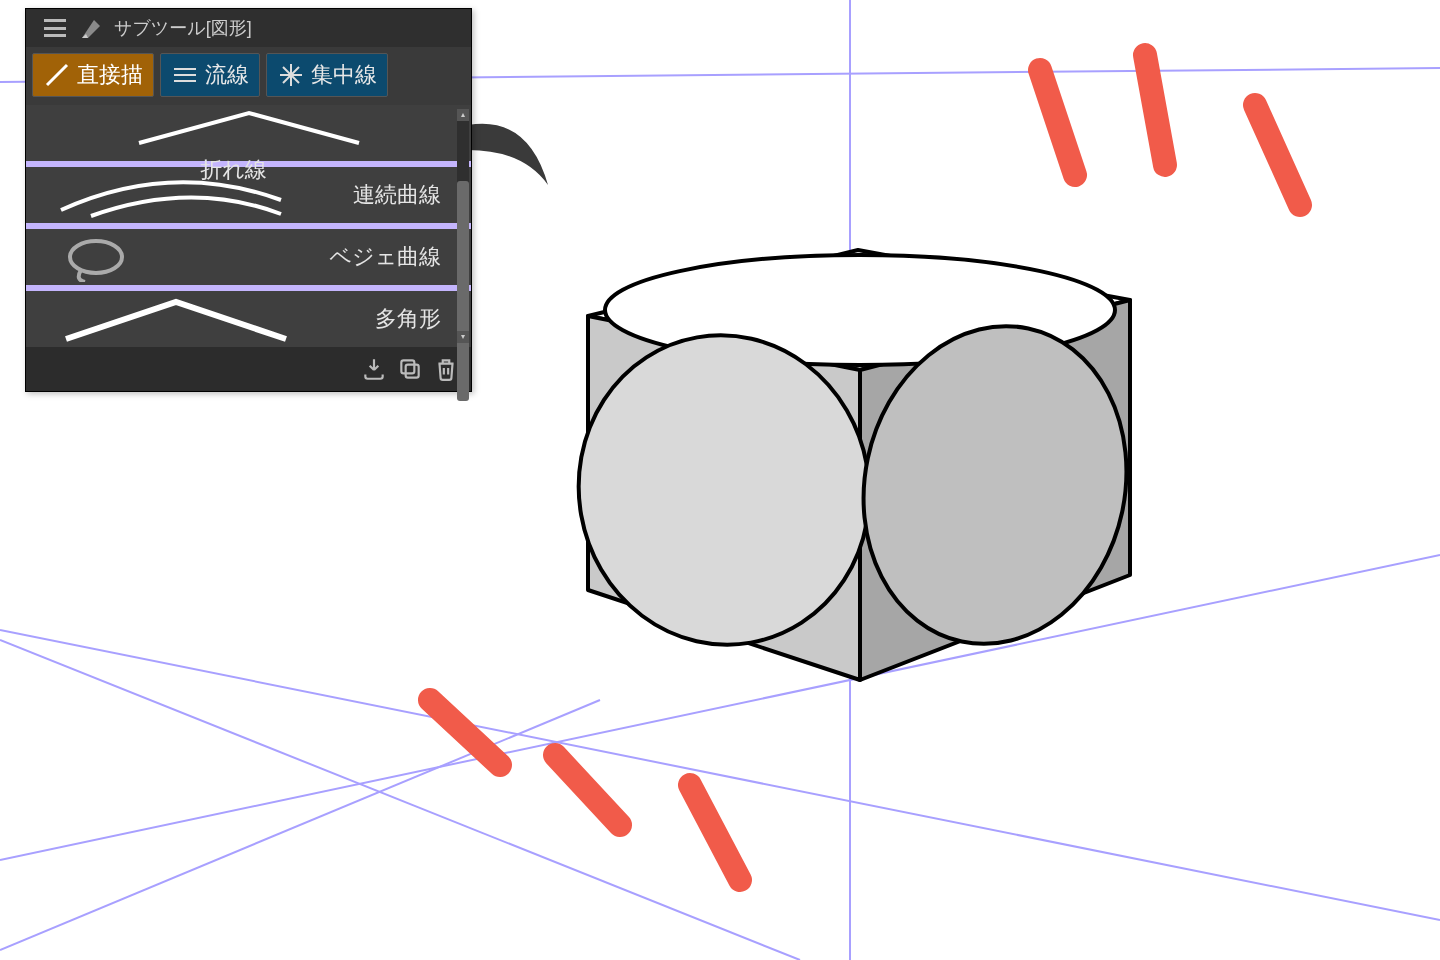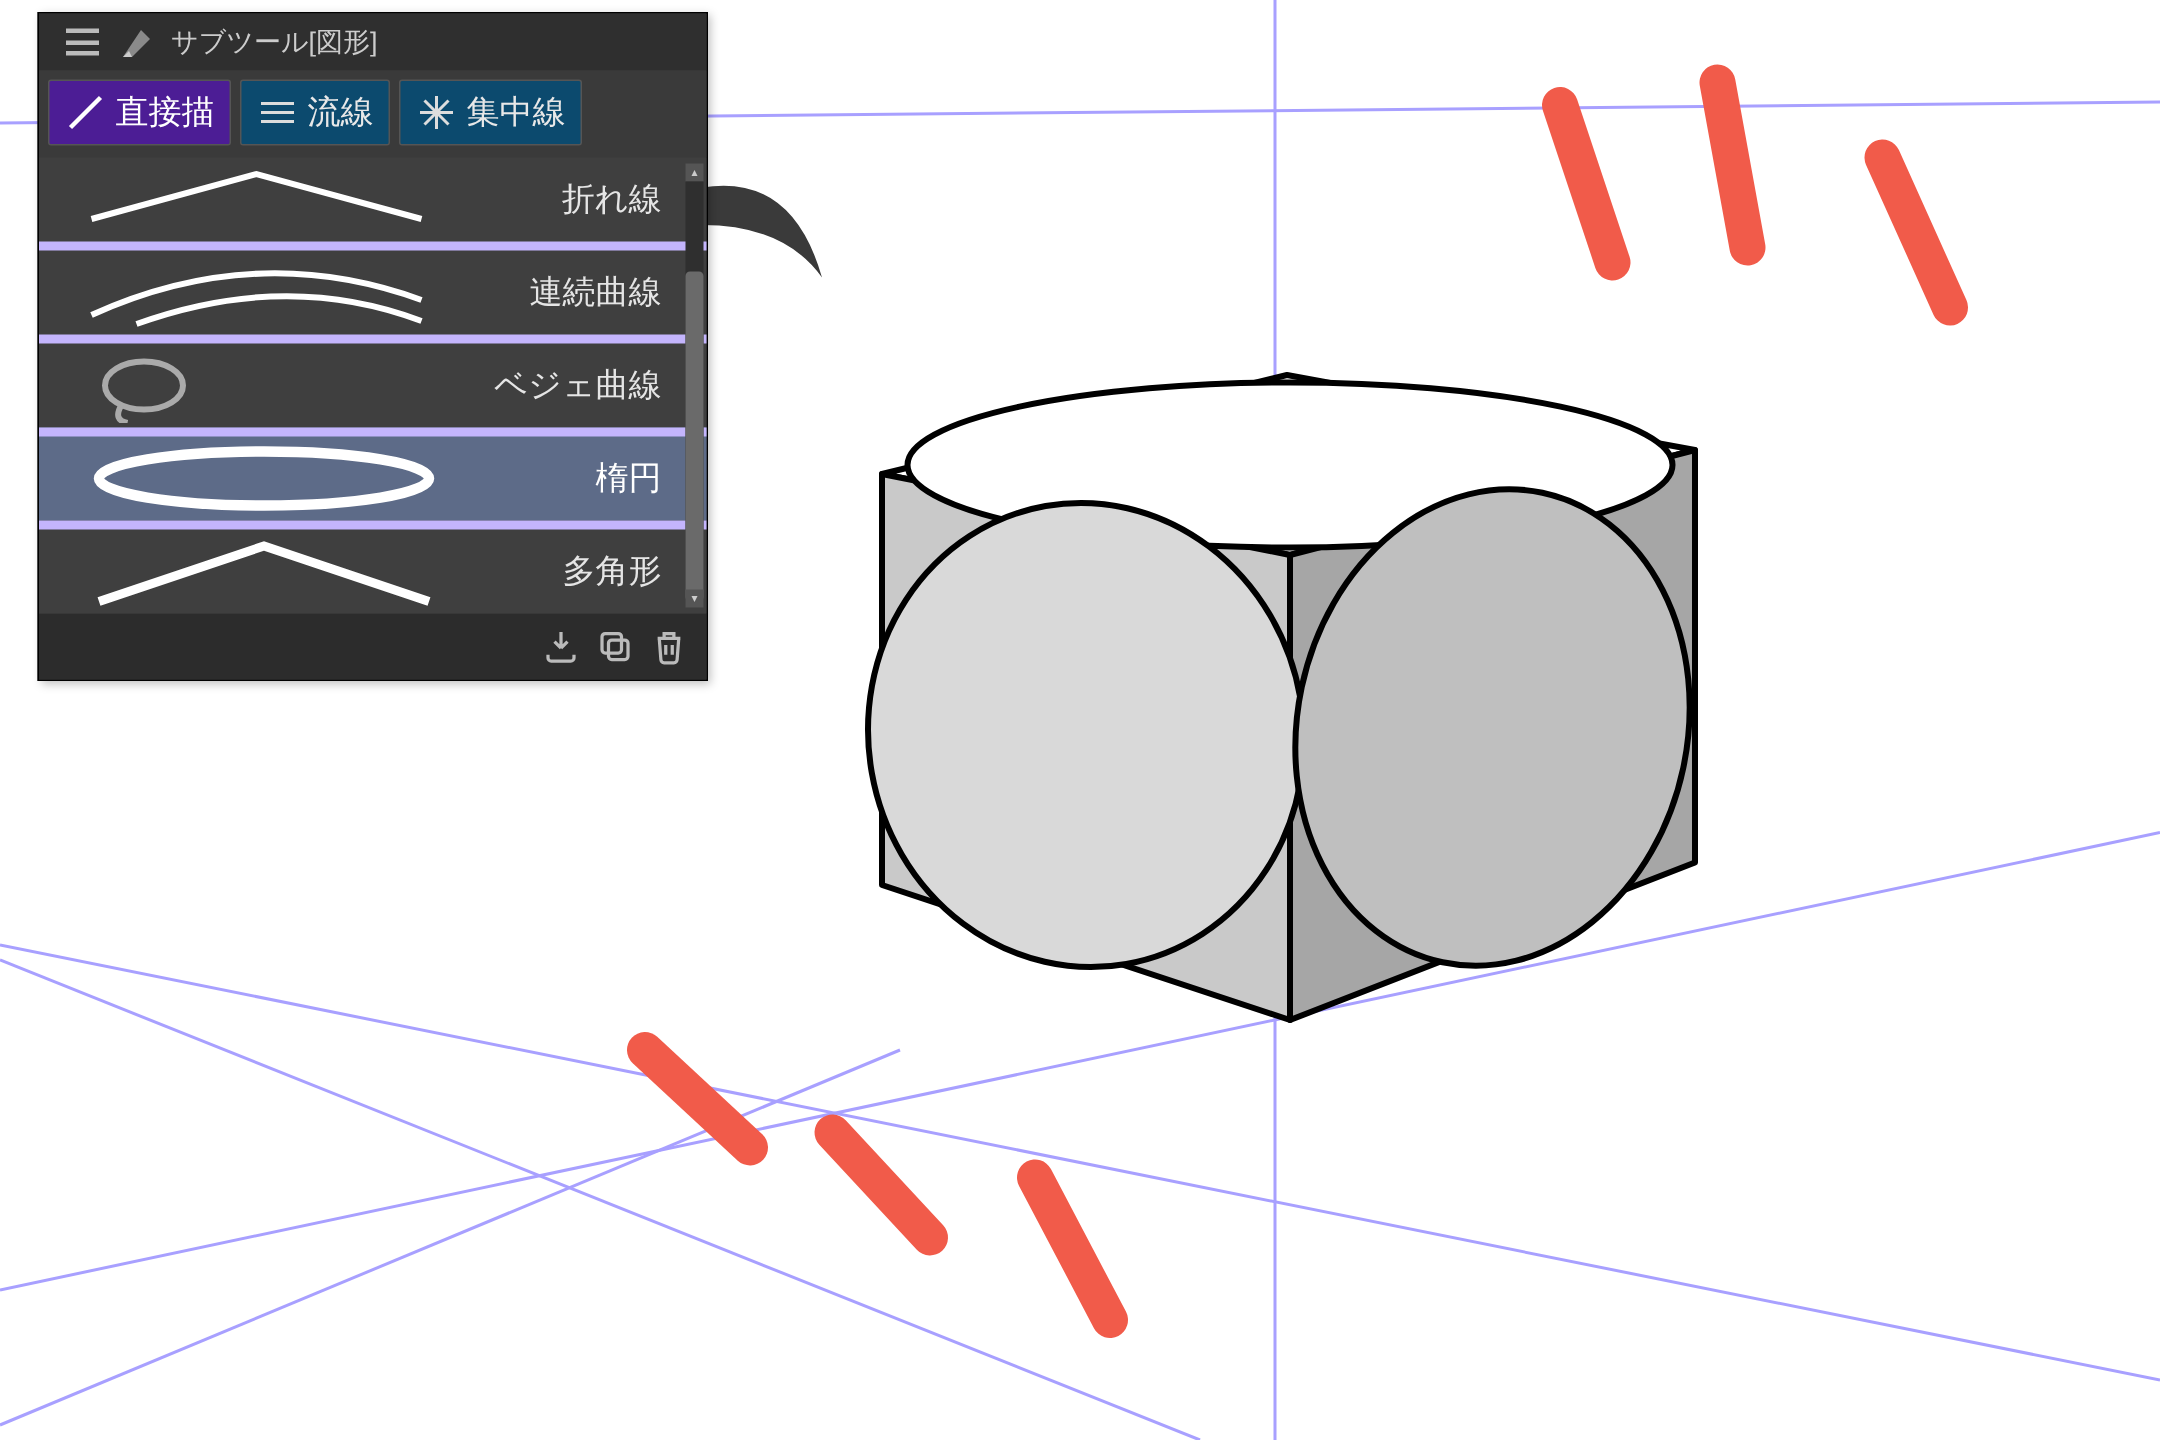--- a/index.html
+++ b/index.html
@@ -4,25 +4,25 @@
 <style>
   html,body{margin:0;padding:0;width:1440px;height:960px;overflow:hidden;font-family:"Hiragino Kaku Gothic Pro","Meiryo",sans-serif;background:#fff;}
   .canvas{position:absolute;inset:0;}
   .panel{position:absolute;left:25px;top:8px;width:445px;background:#3a3a3a;border:1px solid #000;box-shadow:2px 2px 6px rgba(0,0,0,.25);}
   .panel-header{display:flex;align-items:center;height:38px;background:#2f2f2f;color:#ccc;font-size:18px;padding-left:18px;}
   .hamburger{width:22px;height:18px;display:flex;flex-direction:column;justify-content:space-between;margin-right:10px;}
   .hamburger span{height:3px;background:#bbb;}
   .brush-icon{width:32px;height:32px;margin-right:6px;display:flex;align-items:center;justify-content:center;}
   .tabs{display:flex;gap:6px;padding:6px 6px 8px 6px;background:#3a3a3a;}
   .tab{flex:0 0 auto;display:flex;align-items:center;gap:6px;padding:6px 10px;background:#0c4a6e;color:#e8e8e8;font-size:22px;border:1px solid #555;border-radius:2px;cursor:pointer;}
-  .tab.active{background:#4c1d95;color:#fff;}
+  .tab.active{background:#a16207;color:#fff;}
   .tab .ticon{width:28px;height:28px;display:flex;align-items:center;justify-content:center;}
   .list{background:#3f3f3f;position:relative;}
   .row{height:56px;display:flex;align-items:center;border-top:6px solid #c4b5fd;cursor:pointer;}
-  .row:first-child{border-top:none;}
+  .row:first-child{border-top:none;flex-direction:column;}
   .row .preview{width:290px;height:56px;display:flex;align-items:center;justify-content:center;}
   .row .label{flex:1;color:#e5e5e5;font-size:22px;text-align:right;padding-right:30px;}
   .row.selected{background:#5d6b88;}
   .row.selected .label{color:#fff;}
   .scrollbar{position:absolute;right:2px;top:4px;width:12px;height:calc(100% - 8px);}
   .scroll-up,.scroll-down{width:12px;height:12px;background:#555;font-size:8px;color:#ccc;text-align:center;line-height:12px;}
   .scroll-track{position:absolute;top:12px;bottom:12px;left:0;right:0;background:#2f2f2f;}
   .scroll-thumb{position:absolute;left:0;right:0;top:60px;height:220px;background:#6a6a6a;border-radius:3px;}
   .footer{height:44px;background:#2c2c2c;display:flex;justify-content:flex-end;align-items:center;gap:10px;padding-right:12px;}
   .ficon{width:26px;height:26px;stroke:#bbb;fill:none;stroke-width:2;cursor:pointer;}
@@ -151,28 +151,20 @@
       <div class="preview">
         <svg width="260" height="50">
             <ellipse cx="55" cy="25" rx="26" ry="16" fill="none" stroke="#aaa" stroke-width="4"></ellipse>
             <path d="M40 38 Q 34 48 44 50" fill="none" stroke="#aaa" stroke-width="4"></path>
           </svg>
       </div>
       <div class="label">ベジェ曲線</div>
     </div>
 
 
-    <div class="row selected">
-      <div class="preview">
-        <svg width="260" height="50">
-            <ellipse cx="135" cy="25" rx="110" ry="18" fill="none" stroke="#fff" stroke-width="7"></ellipse>
-          </svg>
-      </div>
-      <div class="label">楕円</div>
-    </div>
 
     <div class="row">
       <div class="preview">
         <svg width="260" height="50">
             <polyline points="25,45 135,8 245,45" fill="none" stroke="#fff" stroke-width="6"></polyline>
           </svg>
       </div>
       <div class="label">多角形</div>
     </div>
 

